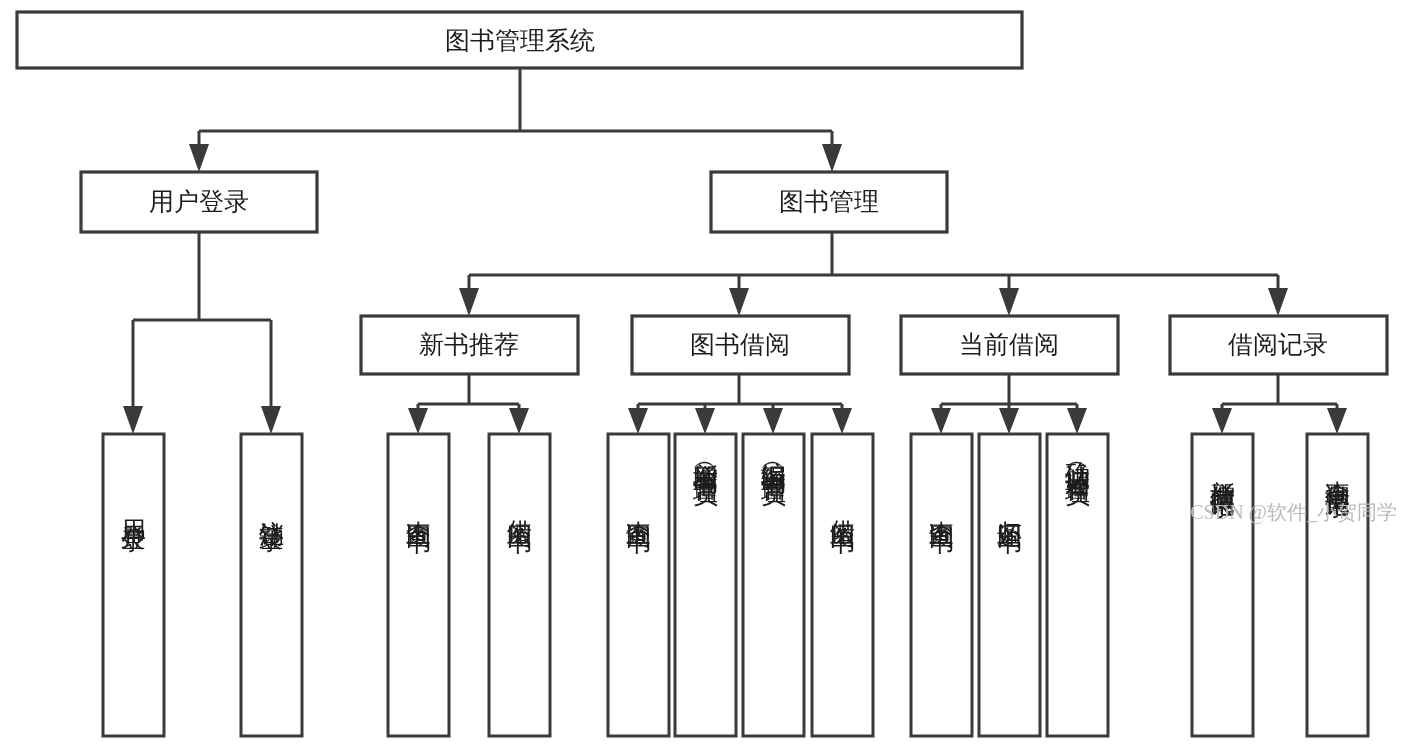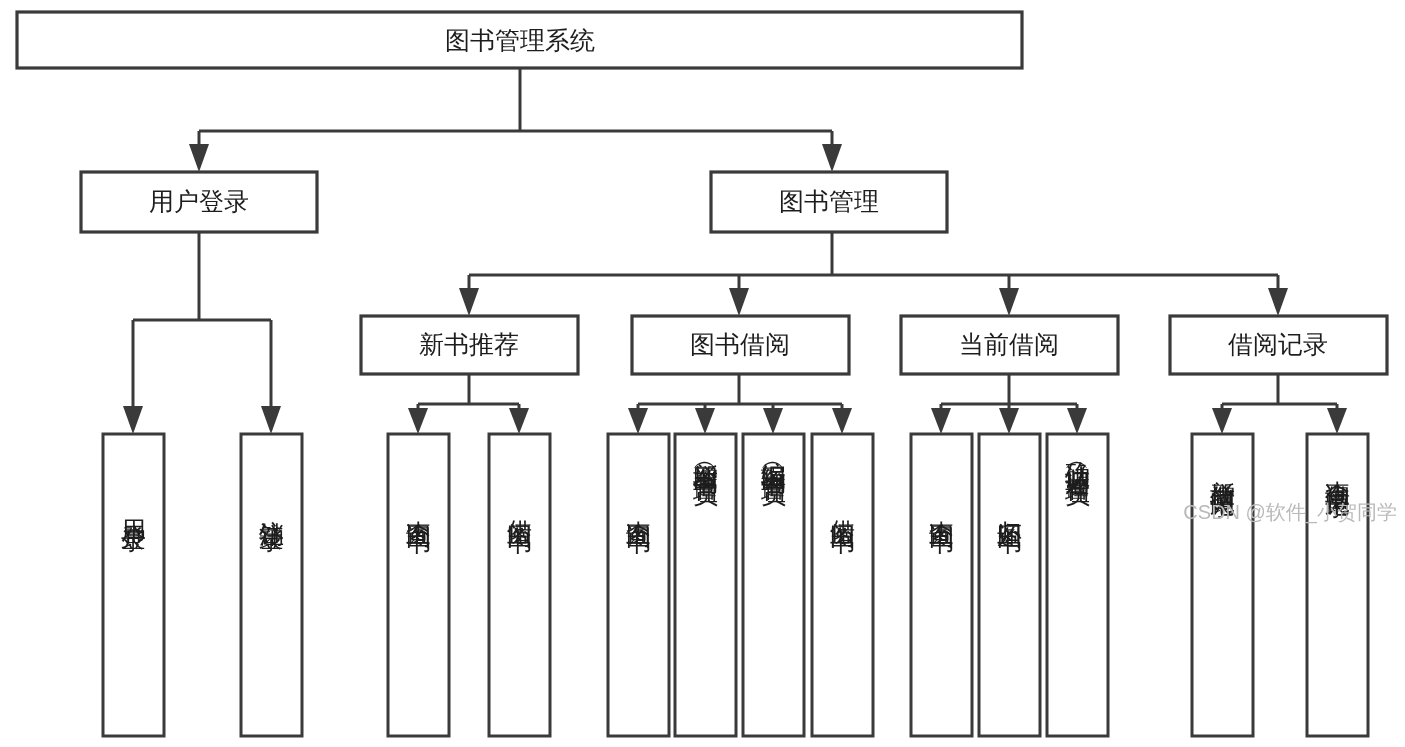--- a/index.html
+++ b/index.html
@@ -68,21 +68,21 @@
     font-size: 25px;
     line-height: 1.0;
     letter-spacing: 3px;
     color: #1d1d1d;
     white-space: nowrap;
   }
   .watermark {
     position: absolute;
     right: 8px;
     bottom: 4px;
-    font-family: Liberation Sans, sans-serif;
+    font-family: Liberation Serif, serif;
     font-size: 20px;
     color: #b9b9b9;
     white-space: nowrap;
     pointer-events: none;
   }
 </style>
 </head>
 <body>
 
 <div id="diagram-root">

